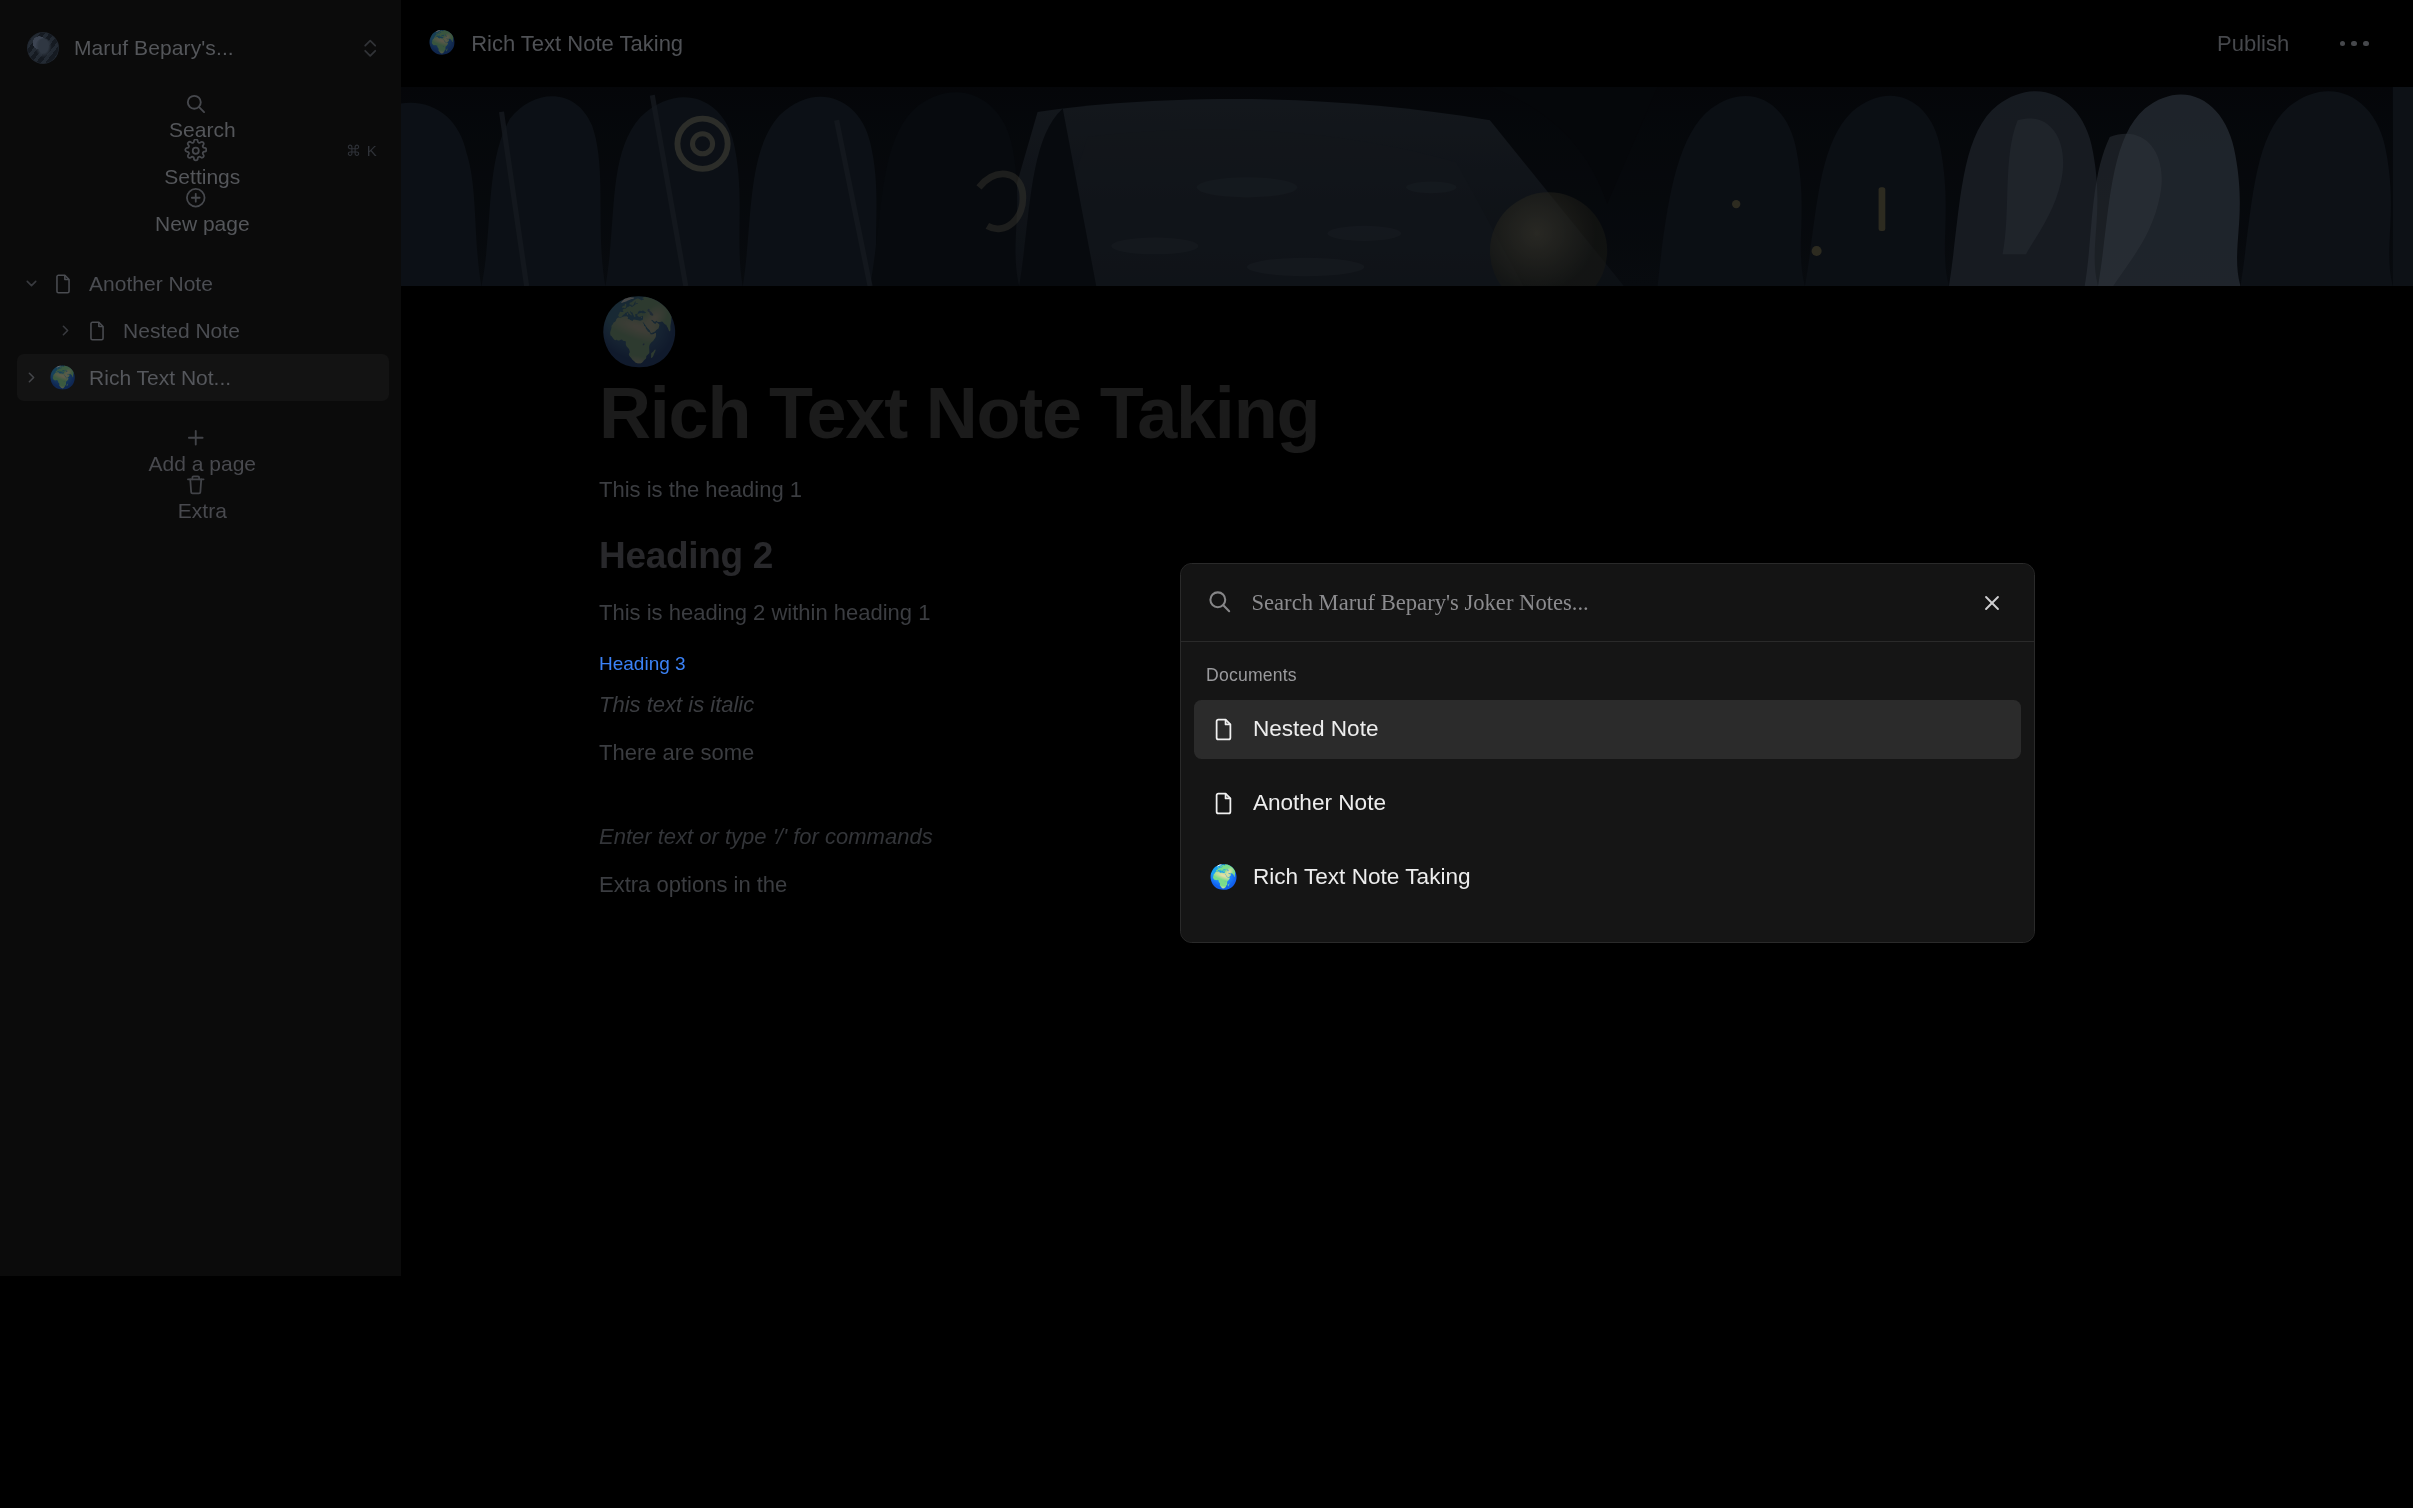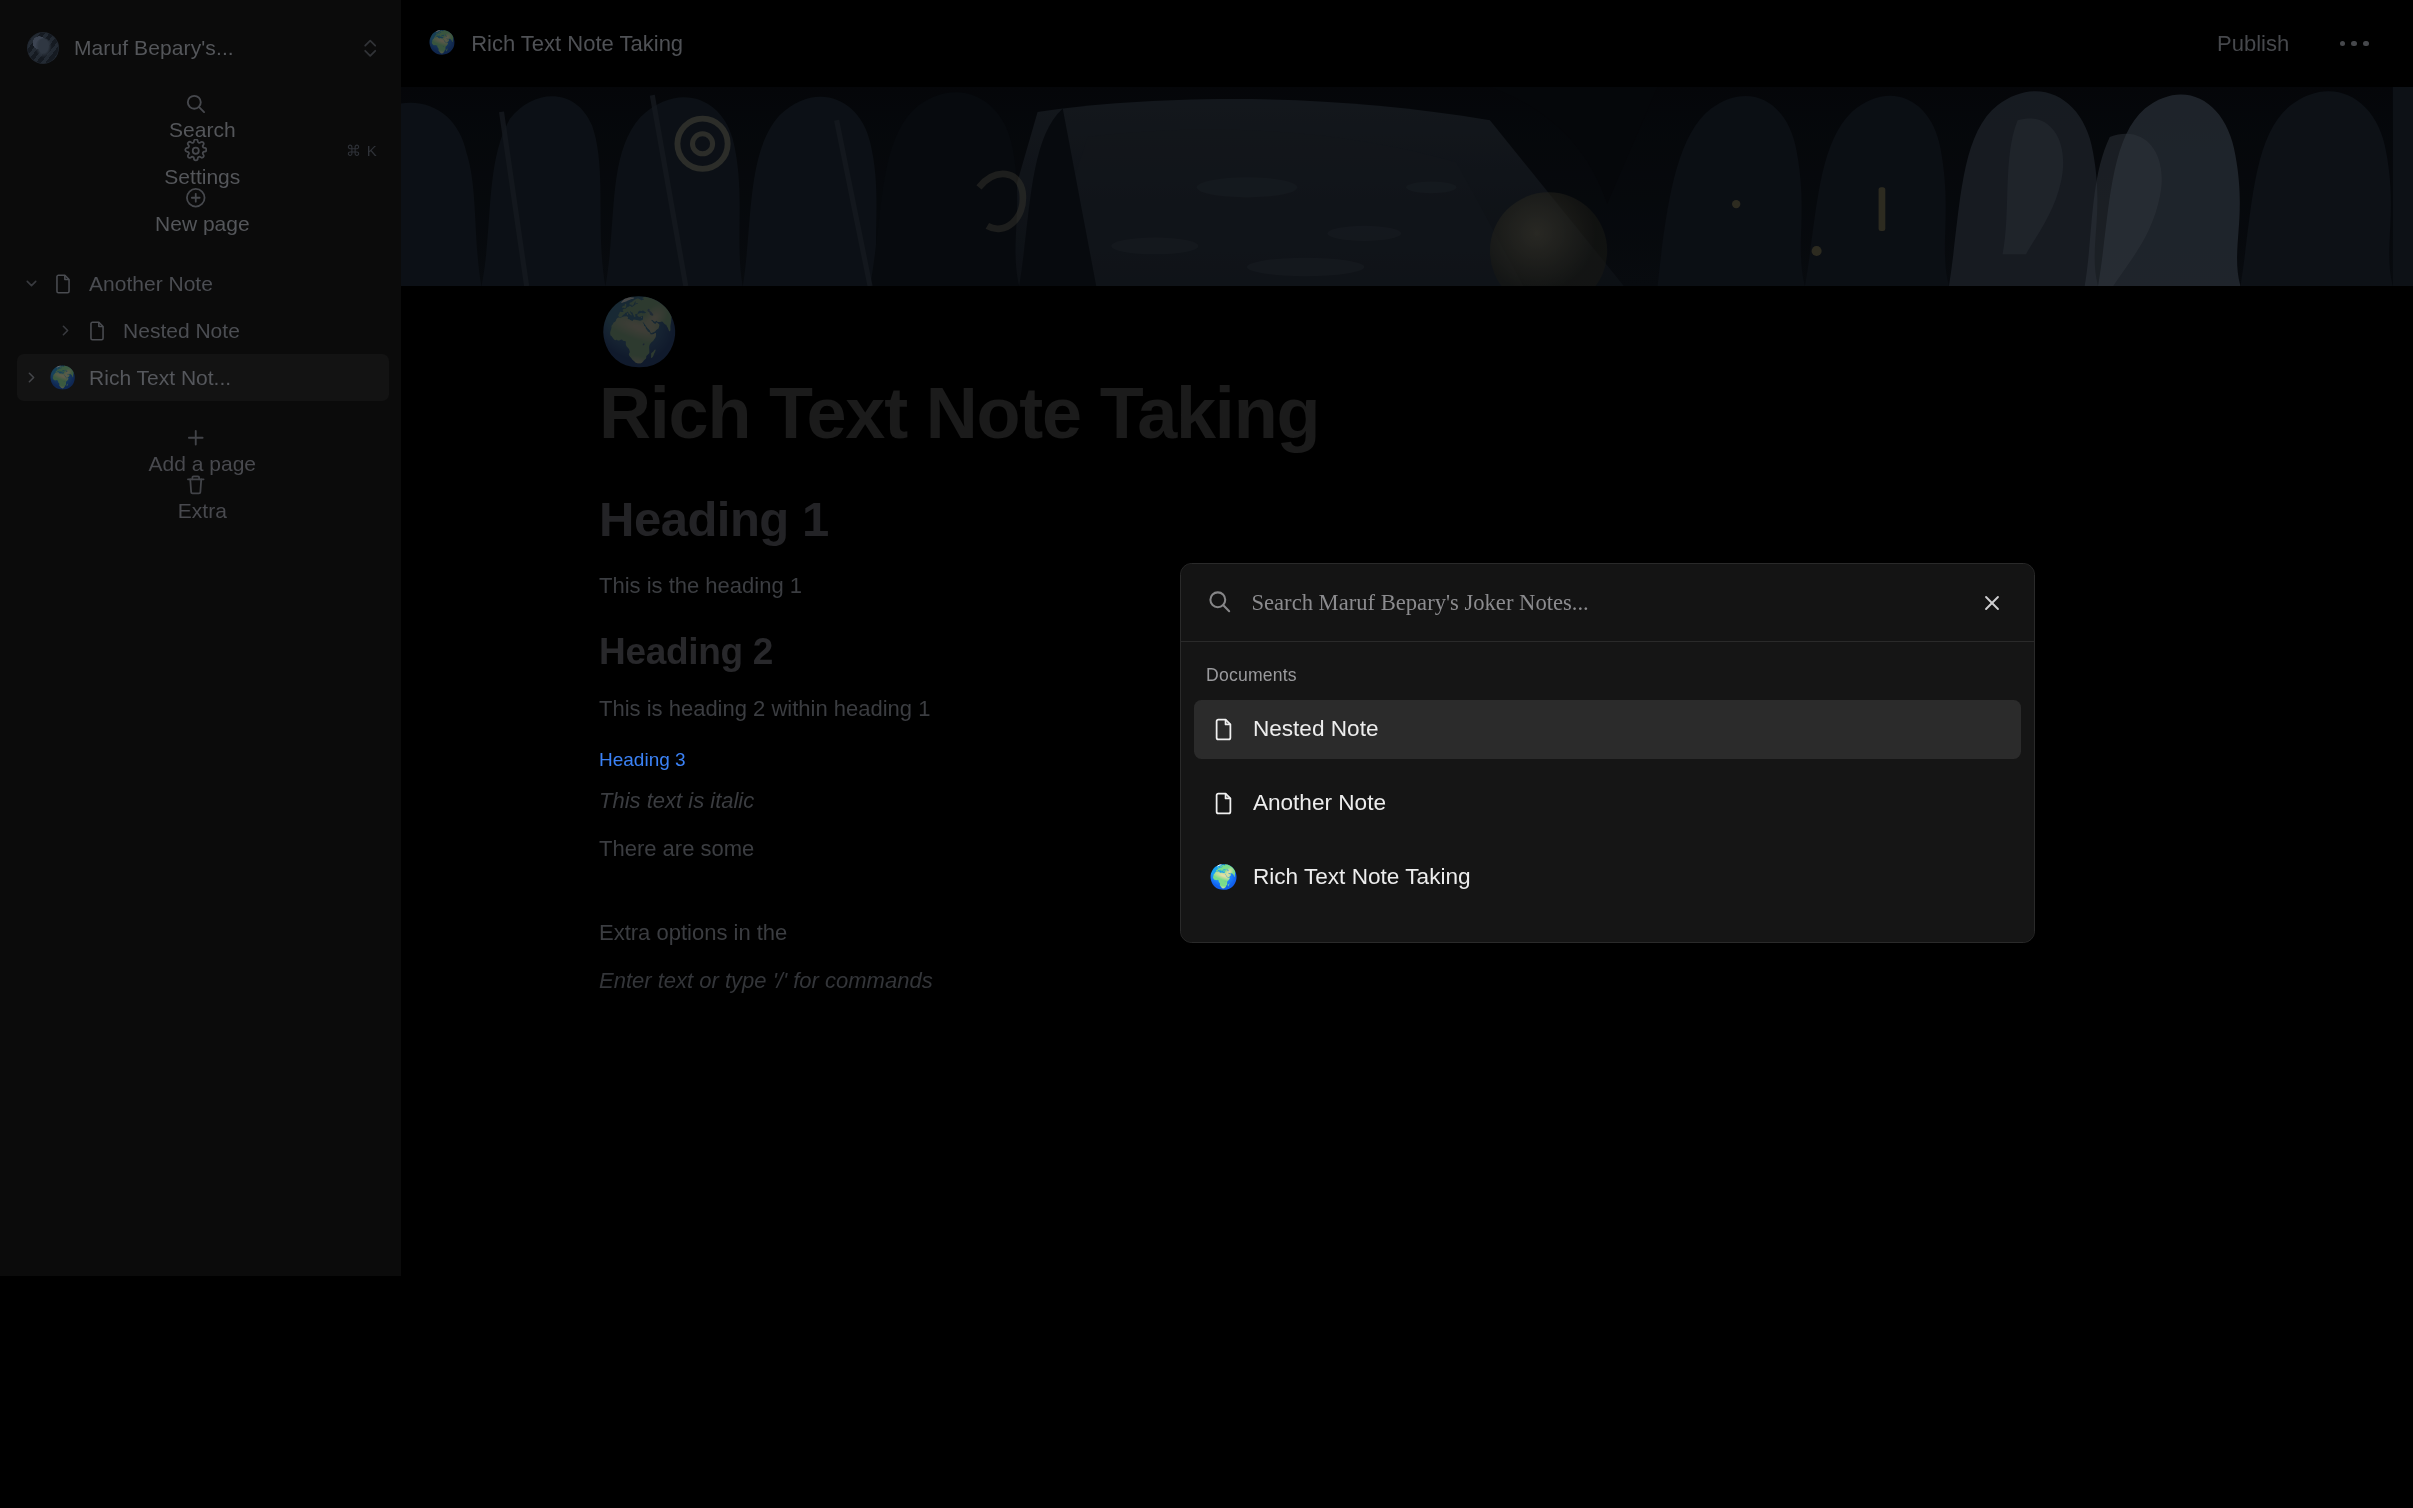--- a/index.html
+++ b/index.html
@@ -431,30 +431,29 @@
 
         <rect width="2402" height="238" fill="#000" opacity=".42"></rect>
       </svg>
     </div>
 
     <div id="doc">
       <div class="doc-inner">
         <span class="doc-emoji">🌍</span>
         <div class="doc-title">Rich Text Note Taking</div>
         <div id="doc-blocks">
-            <div class="blk h1">Heading 1</div>
             <div class="blk">This is the heading 1</div>
             <div class="blk h2">Heading 2</div>
             <div class="blk">This is heading 2 within heading 1</div>
             <div class="blk h3">Heading 3</div>
             <div class="blk italic">This text is italic</div>
             <div class="blk">There are some</div>
             <div class="blk spacer"></div>
+            <div class="blk placeholder">Enter text or type '/' for commands</div>
             <div class="blk">Extra options in the</div>
-            <div class="blk placeholder">Enter text or type '/' for commands</div>
           </div>
       </div>
     </div>
 
     <div id="modal-layer">
       <div id="search-modal">
 
         <div class="sm-inputrow">
           <span class="sm-search-ico">
             <svg width="27" height="27" viewBox="0 0 24 24" fill="none" stroke="#b7b7b9" stroke-width="1.8" stroke-linecap="round">

